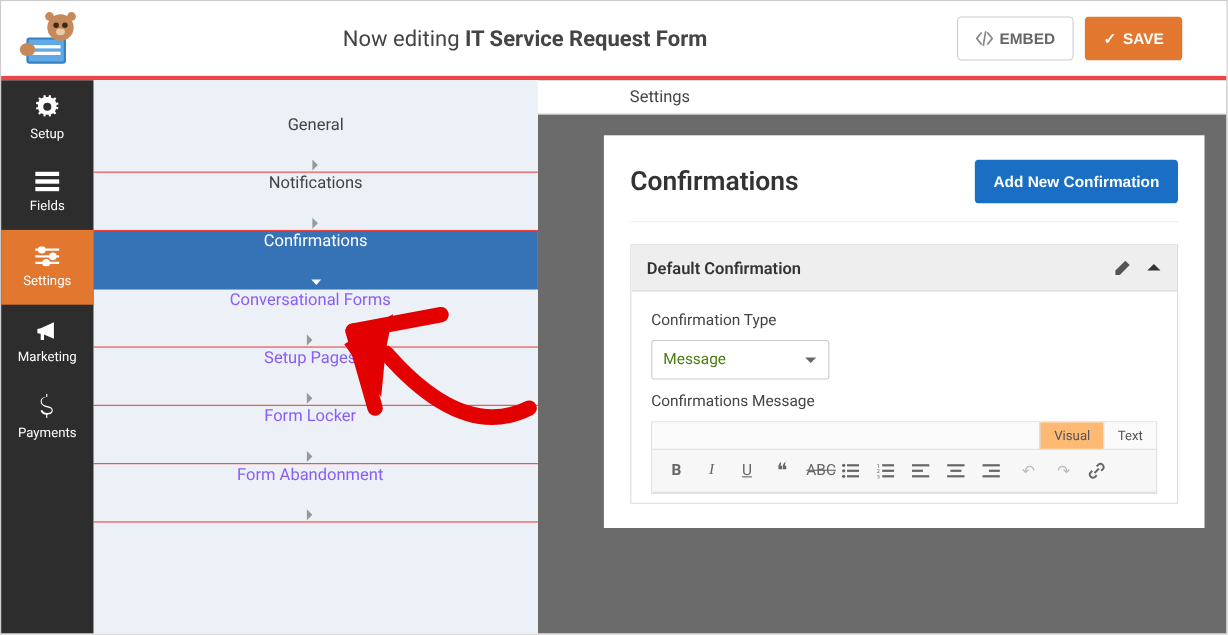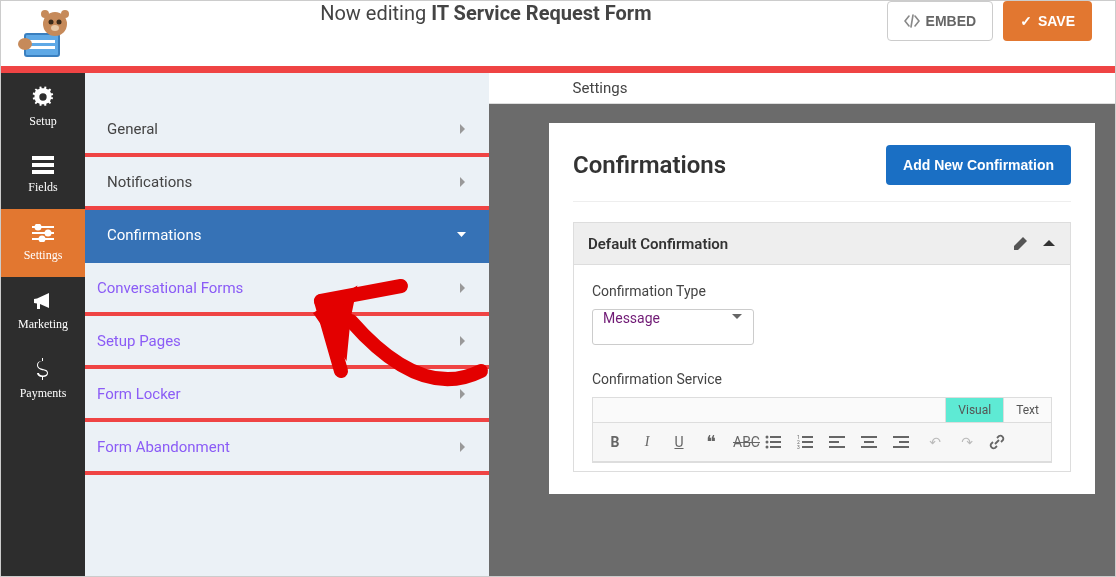--- a/index.html
+++ b/index.html
@@ -1,65 +1,65 @@
 <!DOCTYPE html>
 <html><head>
 <meta charset="utf-8">
 <style>
 * { box-sizing: border-box; margin: 0; padding: 0; }
 body { font-family: -apple-system, BlinkMacSystemFont, "Segoe UI", Roboto, Arial, sans-serif; font-size: 14px; color: #444; }
 .frame { width: 1116px; height: 577px; border: 1px solid #ccc; position: relative; overflow: hidden; background: #fff; }
 
 
-.topbar { height: 72px; display: flex; border-bottom: 7px solid #ef4444; }
+.topbar { height: 72px; display: flex; align-items: center; border-bottom: 4px solid #ef4444; }
 .logo { width: 84px; display: flex; justify-content: center; align-items: center; }
 .topbar-title { flex: 1; text-align: center; font-size: 20px; color: #444; }
 .topbar-title .editing { font-weight: 400; }
 .topbar-title .formname { font-weight: 700; }
-.topbar-actions { display: flex; gap: 10px; padding-right: 23px; }
+.topbar-actions { display: flex; gap: 10px; padding-right: 40px; }
 .btn { height: 40px; padding: 0 16px; border-radius: 4px; display: inline-flex; align-items: center; gap: 6px; font-size: 14px; font-weight: 600; cursor: pointer; border: 1px solid transparent; }
 .btn-embed { background: #fff; border-color: #ccc; color: #666; }
 .btn-save { background: #e27730; color: #fff; }
 
 
 .body { position: absolute; top: 72px; left: 0; right: 0; bottom: 0; display: flex; }
-.sidebar { width: 84px; background: #2d2d2d; display: flex; flex-direction: column; position: relative; z-index: 3; font-family: Liberation Serif, serif; }
+.sidebar { width: 84px; background: #2d2d2d; display: flex; flex-direction: column; position: relative; z-index: 3; }
 .side-item { height: 68px; display: flex; flex-direction: column; justify-content: center; align-items: center; color: #fff; font-size: 12px; cursor: pointer; gap: 6px; }
 .side-item.active { background: #e27730; }
 .side-item .mi { font-size: 20px; }
 
 .panel { width: 404px; background: #ebf1f6; position: relative; z-index: 2; }
 .panel-header { height: 31px; }
 .settings-list {}
-.set-item { height: 53px; padding: 0 22px; display: flex; align-items: center; justify-content: space-between; border-bottom: 4px solid #ef4444; font-size: 15px; color: #444; cursor: pointer; }
+.set-item { height: 53px; padding: 0 22px; display: flex; align-items: center; justify-content: space-between; border-bottom: 1px solid #ef4444; font-size: 15px; color: #444; cursor: pointer; flex-direction: column; }
 .set-item.disabled { color: #8b5cf6; padding-left: 12px; }
 .set-item.active { background: #3672b6; color: #fff; border-bottom-color: #3672b6; }
 .set-chevron { color: #999; font-size: 12px; }
 .set-item.active .set-chevron { color: #fff; }
 
 .main { flex: 1; background: #6b6b6b; display: flex; flex-direction: column; position: relative; }
 .main-header { height: 31px; background: #fff; text-align: center; color: #444; font-size: 15px; line-height: 30px; position: absolute; top: 0; left: -404px; right: 0; border-bottom: 1px solid #ddd; z-index: 1; }
 .main-pad { padding: 50px 20px 0 60px; }
 .card { background: #fff; padding: 22px 24px; }
 .card-head { display: flex; align-items: center; justify-content: space-between; border-bottom: 1px solid #eee; padding-bottom: 16px; margin-bottom: 20px; }
 .card-head h2 { font-size: 24px; font-weight: 600; color: #333; }
 .btn-add { background: #1a6fc4; color: #fff; font-weight: 600; }
 
 .conf-box { border: 1px solid #ddd; }
 .conf-head { background: #eeeeee; height: 42px; display: flex; align-items: center; justify-content: space-between; padding: 0 14px; border-bottom: 1px solid #ddd; font-size: 15px; font-weight: 600; color: #333; }
 .conf-head-actions { display: flex; gap: 14px; color: #555; }
 .conf-body { padding: 18px 18px 8px 18px; }
 .field-label { font-size: 14px; color: #444; margin-bottom: 10px; }
-.select-wrap { width: 162px; height: 36px; border: 1px solid #ccc; border-radius: 3px; display: flex; align-items: flex-start; justify-content: space-between; padding: 0 10px; color: #701a75; margin-bottom: 26px; cursor: pointer; }
+.select-wrap { width: 162px; height: 36px; border: 1px solid #ccc; border-radius: 3px; display: flex; align-items: center; justify-content: space-between; padding: 0 10px; color: #4d7c0f; margin-bottom: 12px; cursor: pointer; }
 
 .editor { border: 1px solid #ddd; margin-top: 8px; }
 .editor-tabs { display: flex; justify-content: flex-end; border-bottom: 1px solid #ddd; background: #fafafa; }
 .editor-tab { padding: 5px 12px; font-size: 12px; color: #555; cursor: pointer; border-left: 1px solid #ddd; }
 .editor-tab:first-child { border-left: 1px solid #ddd; }
-.editor-tab.active { background: #5eead4; text-align: right; }
+.editor-tab.active { background: #fdba74; text-align: right; }
 .editor-toolbar { display: flex; gap: 12px; padding: 8px 12px; background: #f7f7f7; border-bottom: 1px solid #ddd; color: #666; font-size: 14px; align-items: center; }
 .editor-toolbar span { cursor: pointer; width: 20px; text-align: center; }
 .editor-content { padding: 18px 16px; font-size: 15px; color: #333; }
 
 
 .arrow-overlay { position: absolute; left: 290px; top: 250px; pointer-events: none; z-index: 5; }
 
 svg { display: block; }
 </style>
 </head>
@@ -242,21 +242,21 @@
             <div class="conf-body">
               <div class="field-label">Confirmation Type</div>
               <div class="select-wrap">
                 <span>Message</span>
                 <span>
                   <svg width="12" height="12" viewBox="0 0 12 12" fill="#666">
                       <path d="M1 4l5 5 5-5z"></path>
                     </svg>
                 </span>
               </div>
-              <div class="field-label">Confirmation Service</div>
+              <div class="field-label">Confirmations Message</div>
               <div class="editor">
                 <div class="editor-tabs">
                   <div class="editor-tab active">Visual</div>
                   <div class="editor-tab">Text</div>
                 </div>
                 <div class="editor-toolbar">
                   <span style="font-weight:700">B</span>
                   <span style="font-style:italic;font-family:serif">I</span>
                   <span style="text-decoration:underline">U</span>
                   <span style="font-family:serif;font-size:18px">❝</span>

